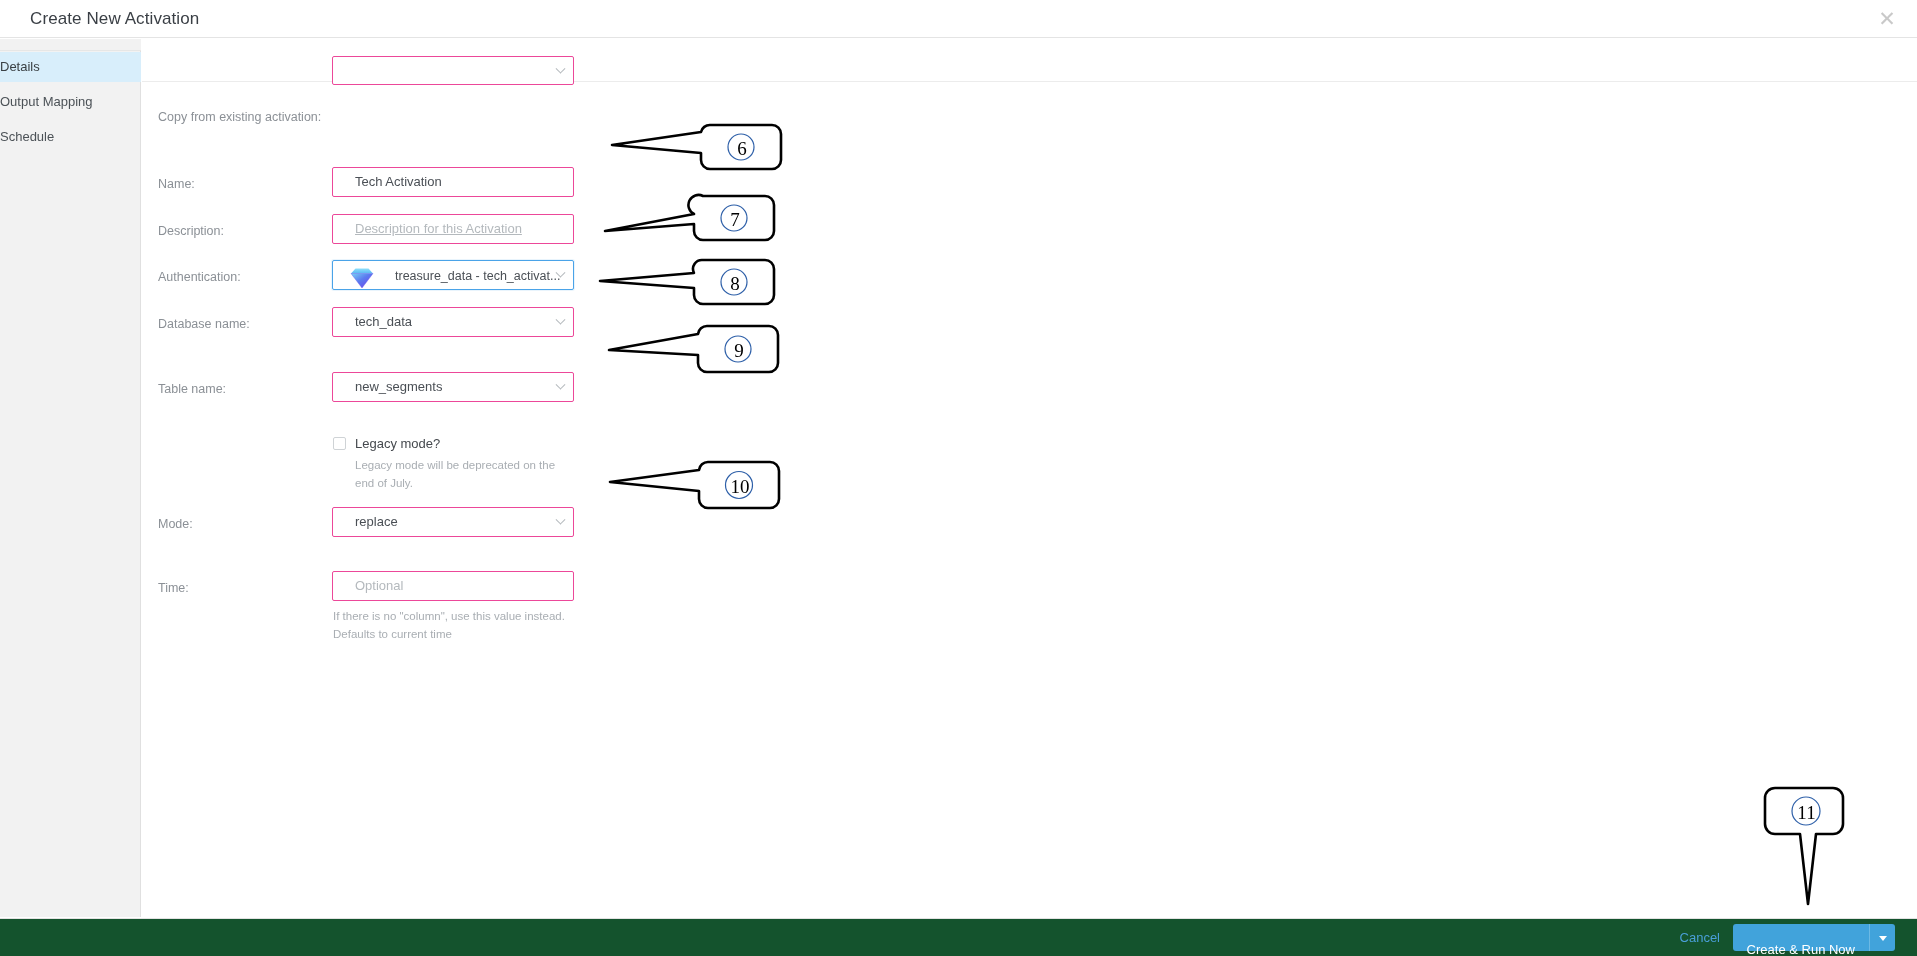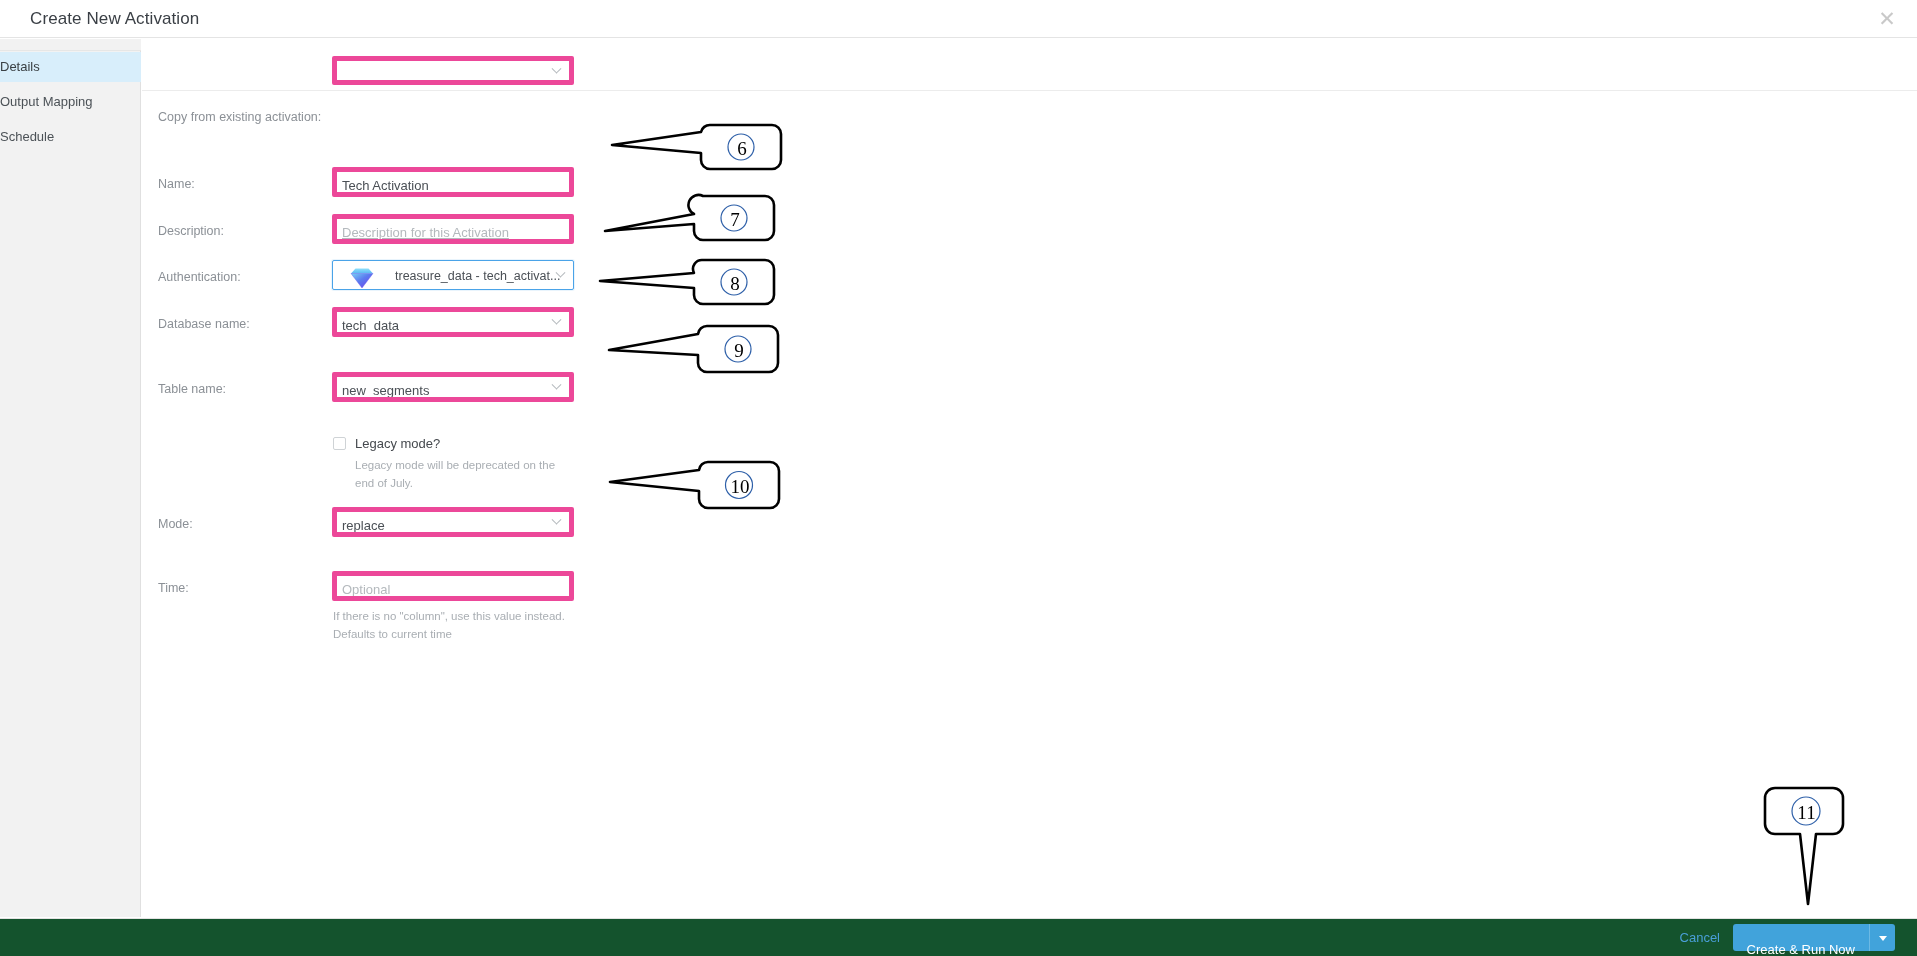--- a/index.html
+++ b/index.html
@@ -86,42 +86,42 @@
   .main {
     position: absolute;
     left: 142px;
     top: 39px;
     width: 1775px;
     height: 878px;
     background: #ffffff;
   }
   .copy-row {
     position: relative;
-    height: 52px;
+    height: 43px;
     border-bottom: 1px solid #ececec;
   }
 
   .form-label {
     position: absolute;
     font-size: 12.5px;
     color: #8b9096;
     white-space: nowrap;
   }
 
   
   .field {
     position: absolute;
     height: 29px;
-    border: 5px solid #ec4899;
+    border: 1px solid #ec4899;
     border-radius: 2px;
     background: #fff;
     font-size: 13px;
     color: #4a4f55;
     line-height: 27px;
-    padding-left: 5px;
+    padding-left: 22px;
     white-space: nowrap;
     overflow: hidden;
   }
   .field.tall { height: 30px; line-height: 28px; }
   .field.placeholder { color: #b4b9bd; }
   .field.focused {
     border: 1.5px solid #4aa3e8;
     box-shadow: 0 0 0 1px rgba(74,163,232,0.12);
   }
   .caret {

